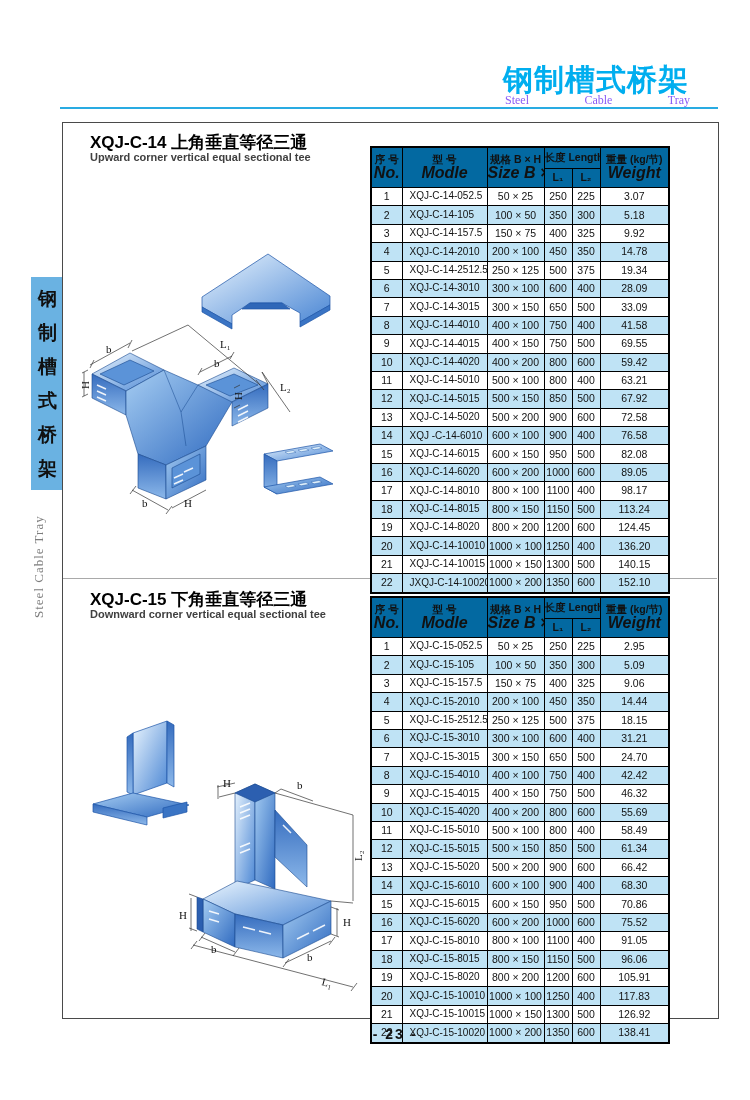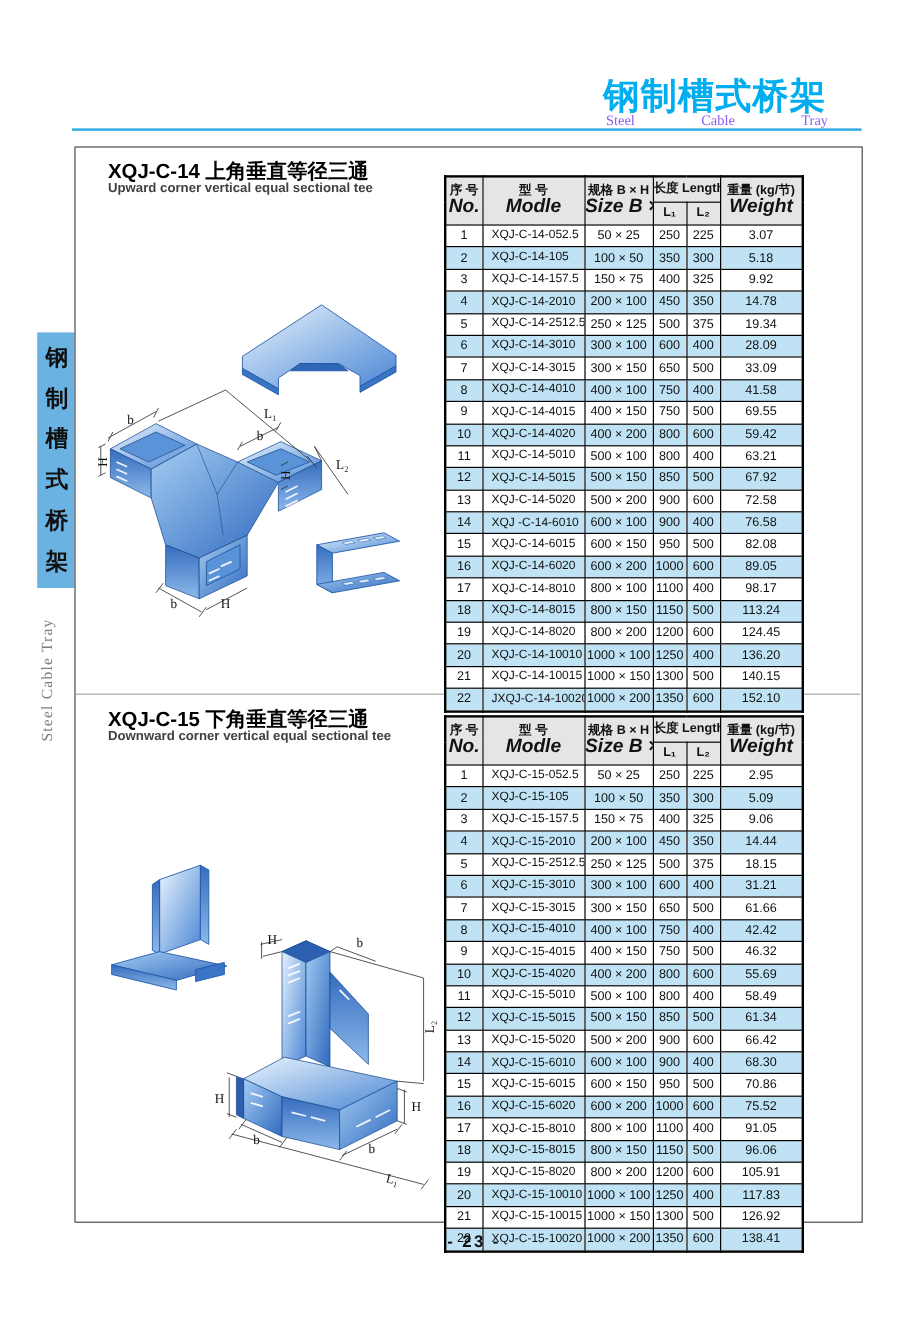--- a/index.html
+++ b/index.html
@@ -45,21 +45,21 @@
 
   
   .spec-table{
     border-collapse:collapse;table-layout:fixed;width:298px;
     border:2px solid #000;font-size:10.5px;background:#fff;
   }
   .spec-table th,.spec-table td{
     border:1px solid #000;text-align:center;padding:0;line-height:1.05;
     overflow:hidden;white-space:nowrap;
   }
-  .spec-table thead th{background:#e5e5e5;font-weight:bold;}
+  .spec-table thead th{background:#0369a1;font-weight:bold;}
   .spec-table thead .l-sub th{height:18px;}
   .spec-table thead .top-row th{height:20px;}
   .hdr2 .cn{display:block;font-size:10.5px;}
   .hdr2 .en{display:block;font-size:16px;font-style:italic;}
   .spec-table tbody td{height:17.4px;}
   .spec-table tbody tr.alt td{background:#bfe3f5;}
   .spec-table tbody td:nth-child(2){text-align:left;padding-left:7px;font-size:10px;}
   .tbl1{left:370px;top:146px;} .tbl2{left:370px;top:596px;}
 
   
@@ -534,21 +534,21 @@
         <td>600</td>
         <td>400</td>
         <td>31.21</td>
       </tr>
       <tr>
         <td>7</td>
         <td>XQJ-C-15-3015</td>
         <td>300 × 150</td>
         <td>650</td>
         <td>500</td>
-        <td>61.66</td>
+        <td>24.70</td>
       </tr>
       <tr class="alt">
         <td>8</td>
         <td>XQJ-C-15-4010</td>
         <td>400 × 100</td>
         <td>750</td>
         <td>400</td>
         <td>42.42</td>
       </tr>
       <tr>

